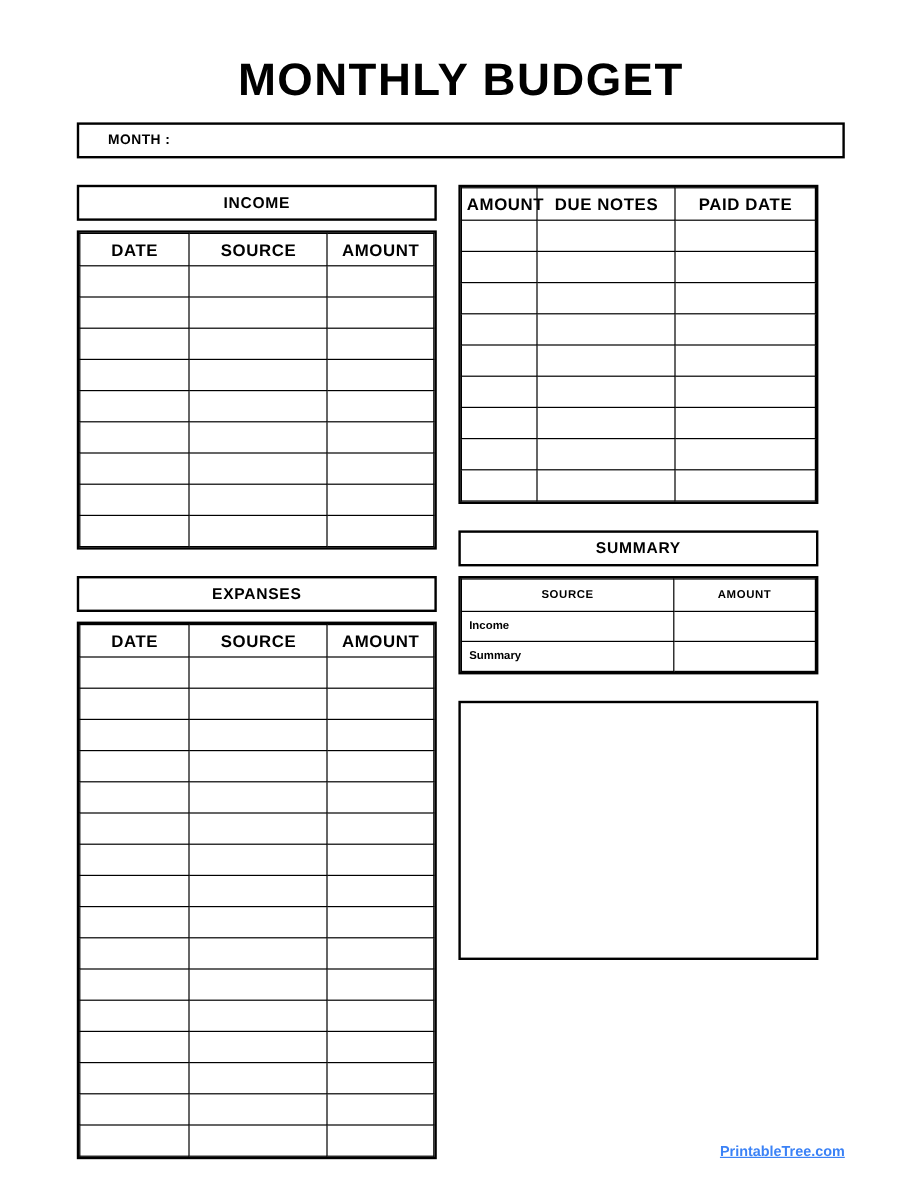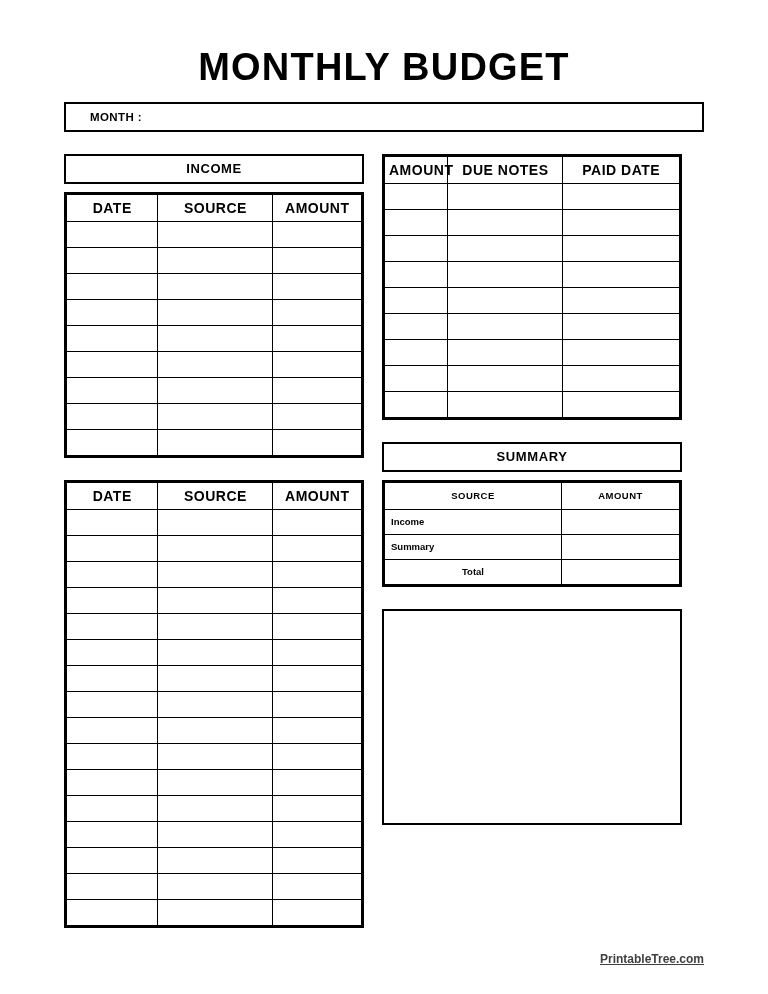--- a/index.html
+++ b/index.html
@@ -124,21 +124,21 @@
   .spacer-22 { height: 22px; }
 
   
   .footer {
     position: absolute;
     right: 64px;
     bottom: 28px;
     font-size: 12px;
     font-weight: bold;
     text-decoration: underline;
-    color: #404040;
+    color: #3b82f6;
   }
 </style>
 </head>
 <body>
 
 <div class="page">
 
   <div class="title">MONTHLY BUDGET</div>
 
   <div class="month-bar">
@@ -206,20 +206,21 @@
                 <td></td>
                 <td></td>
                 <td></td>
               </tr>
           </tbody>
         </table>
       </div>
 
       <div class="spacer-22"></div>
 
+      <div class="section-head">EXPANSES</div>
 
       <div class="table-wrap">
         <table class="grid">
           <thead>
             <tr>
               <th style="width:31%">DATE</th>
               <th style="width:39%">SOURCE</th>
               <th style="width:30%">AMOUNT</th>
             </tr>
           </thead>
@@ -386,24 +387,20 @@
           </thead>
           <tbody>
             <tr>
               <td class="label">Income</td>
               <td></td>
             </tr>
             <tr>
               <td class="label">Summary</td>
               <td></td>
             </tr>
-            <tr>
-              <td class="total-label">Total</td>
-              <td></td>
-            </tr>
           </tbody>
         </table>
       </div>
 
       <div class="spacer-22"></div>
 
 
       <div class="notes-box"></div>
 
     </div>

